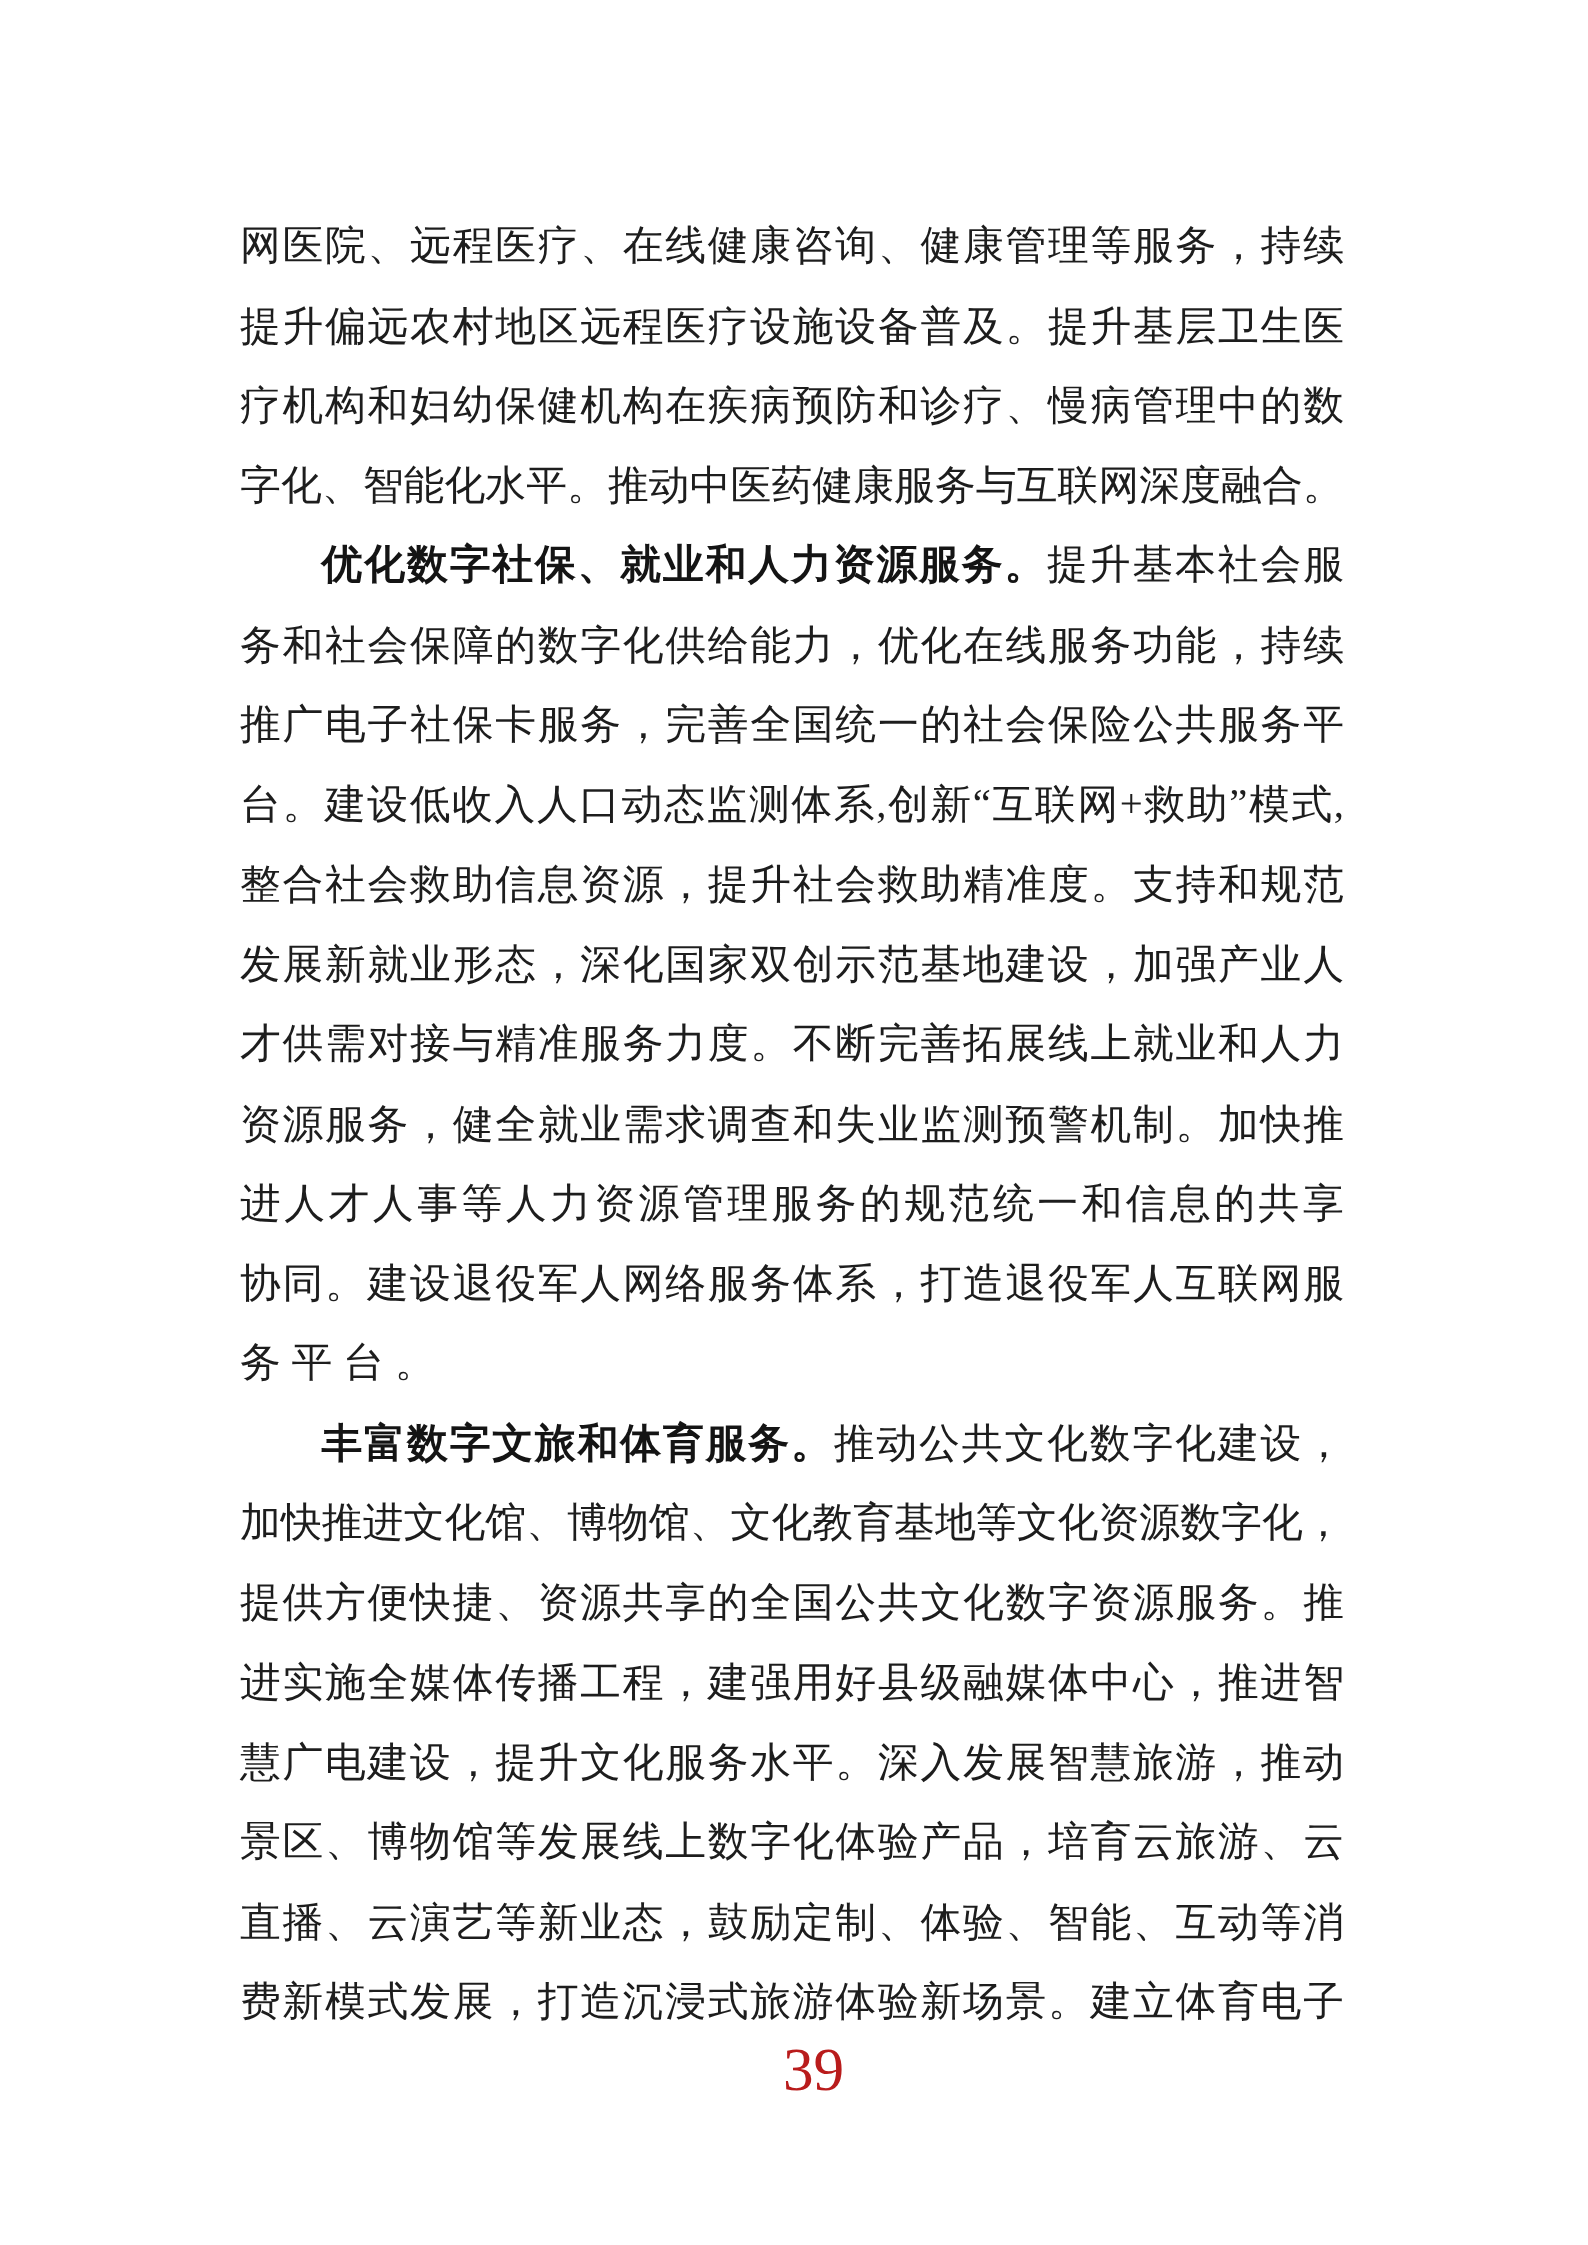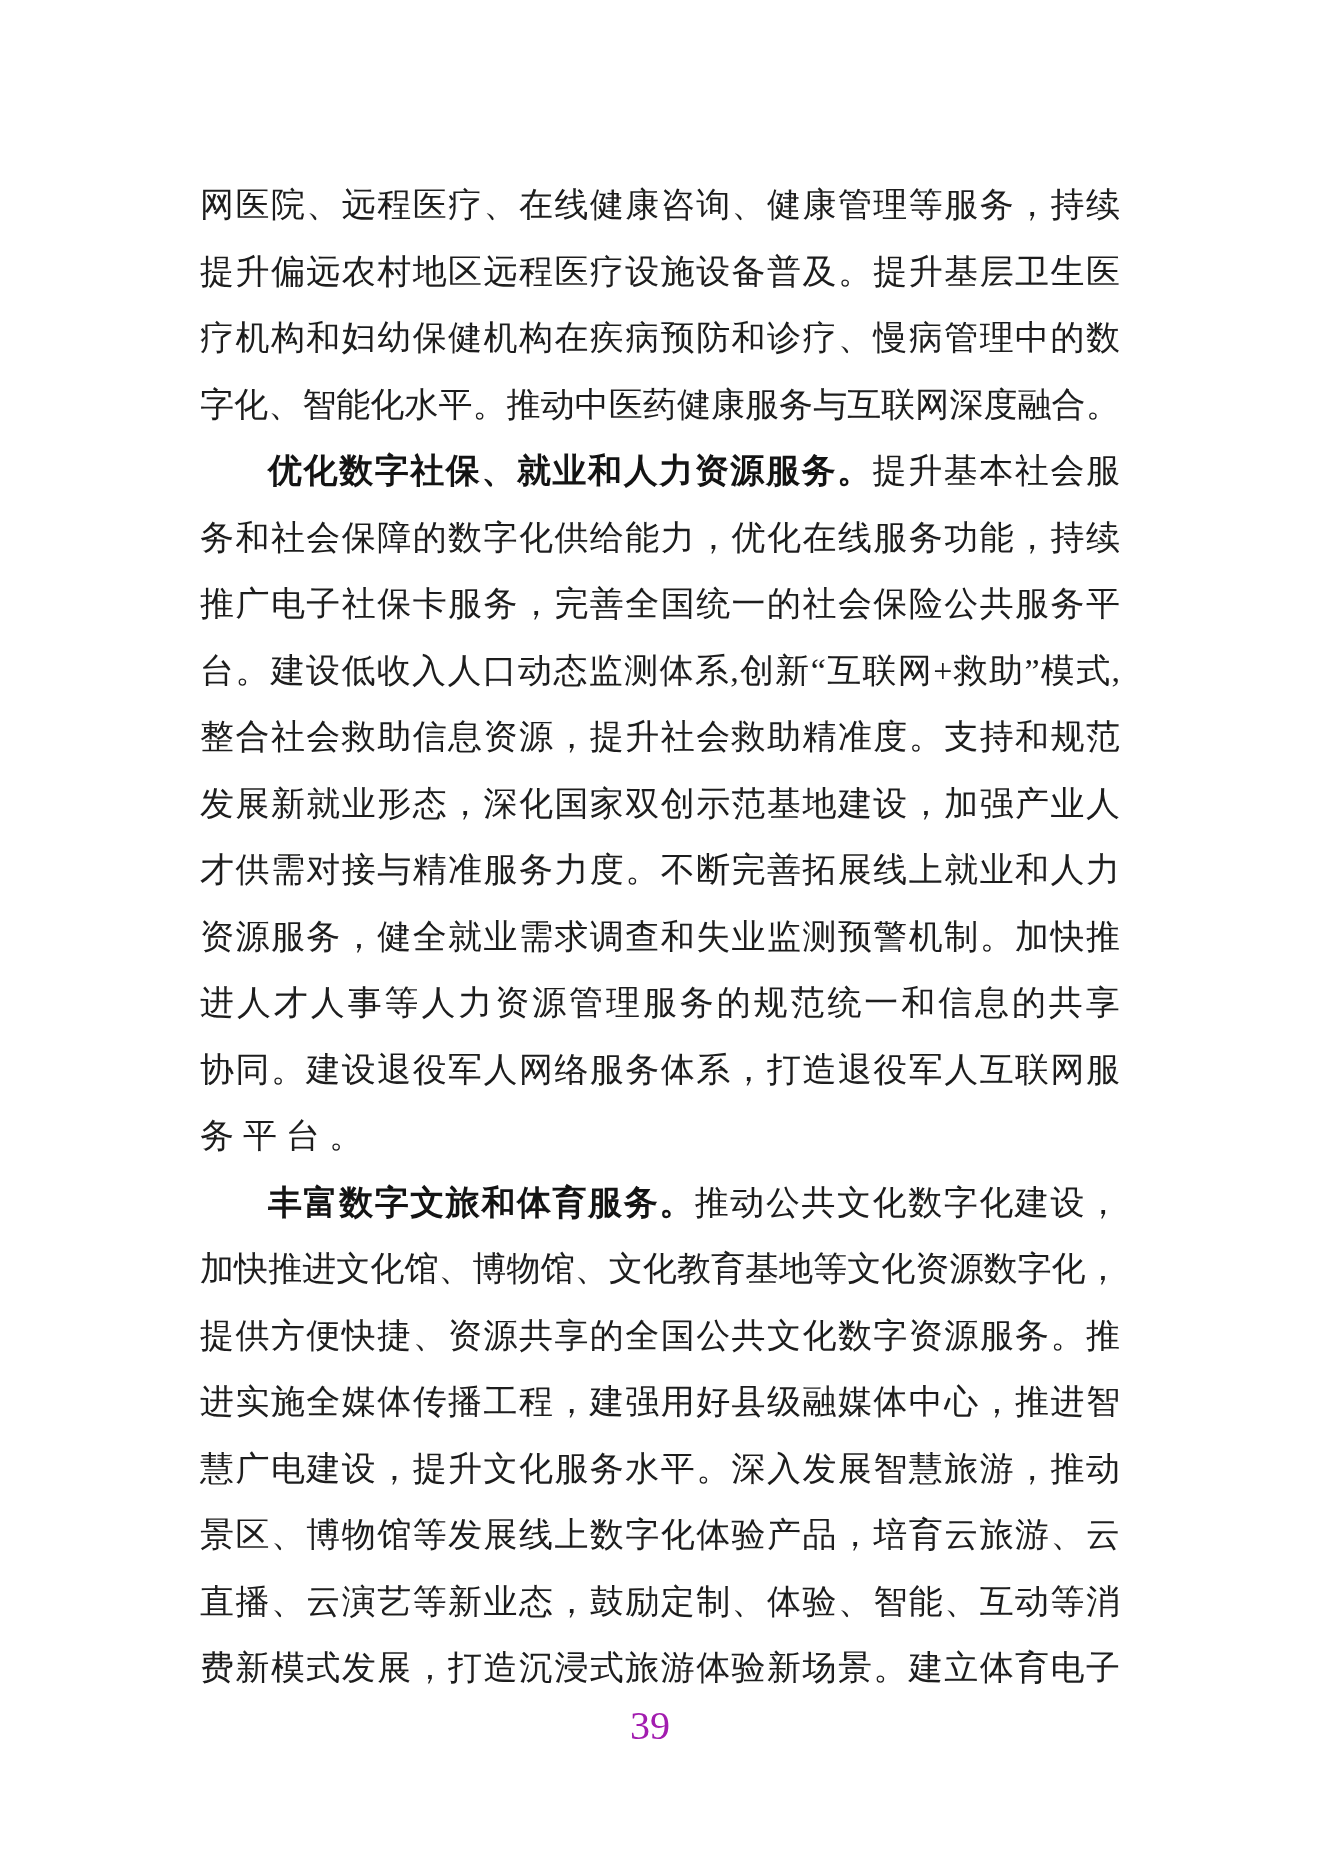--- a/index.html
+++ b/index.html
@@ -42,25 +42,25 @@
     flex: 0 0 auto;
     display: block;
   }
   .ch.bold {
     font-weight: bold;
     color: #141414;
   }
   .page-number {
     position: absolute;
     top: 1706px;
-    left: 650px;
+    left: 678px;
     transform: translateX(-50%);
-    font-size: 40px;
+    font-size: 51px;
     line-height: 40px;
-    color: #a21caf;
+    color: #b91c1c;
   }
 </style>
 </head>
 <body>
 
 <div class="page">
   <div class="text-block" id="text-block">
       <div class="line">
         <span class="ch">网</span>
         <span class="ch">医</span>

